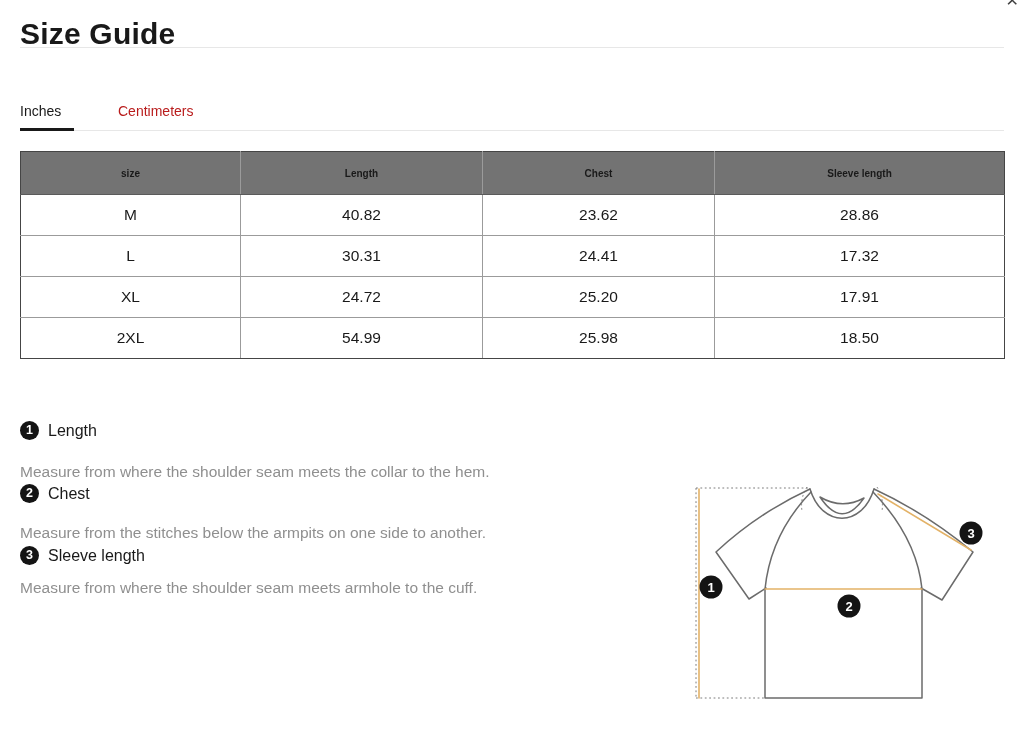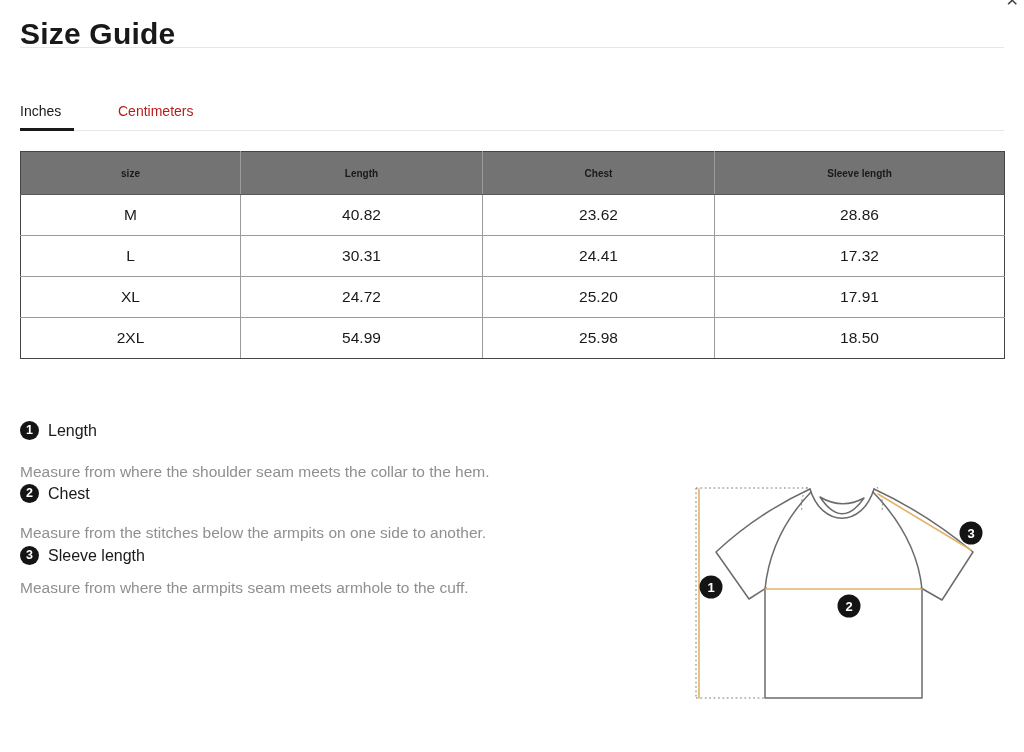--- a/index.html
+++ b/index.html
@@ -161,21 +161,21 @@
   <div class="measure-item m2">
     <span class="num-badge">2</span>
     <span class="measure-label">Chest</span>
   </div>
   <p class="measure-desc d2">Measure from the stitches below the armpits on one side to another.</p>
 
   <div class="measure-item m3">
     <span class="num-badge">3</span>
     <span class="measure-label">Sleeve length</span>
   </div>
-  <p class="measure-desc d3">Measure from where the armpits seam meets armhole to the cuff.</p>
+  <p class="measure-desc d3">Measure from where the shoulder seam meets armhole to the cuff.</p>
 
   <svg class="diagram" viewBox="0 0 354 282" xmlns="http://www.w3.org/2000/svg">
 
     <g fill="none" stroke="#7d7d7d" stroke-width="1" stroke-dasharray="1.8,2.6">
       <path d="M26,18 H140"></path>
       <path d="M26,18 V228"></path>
       <path d="M26,228 H94"></path>
       <path d="M137,17 Q130,28 132,41"></path>
       <path d="M207,17 Q214,28 212,41"></path>
     </g>

